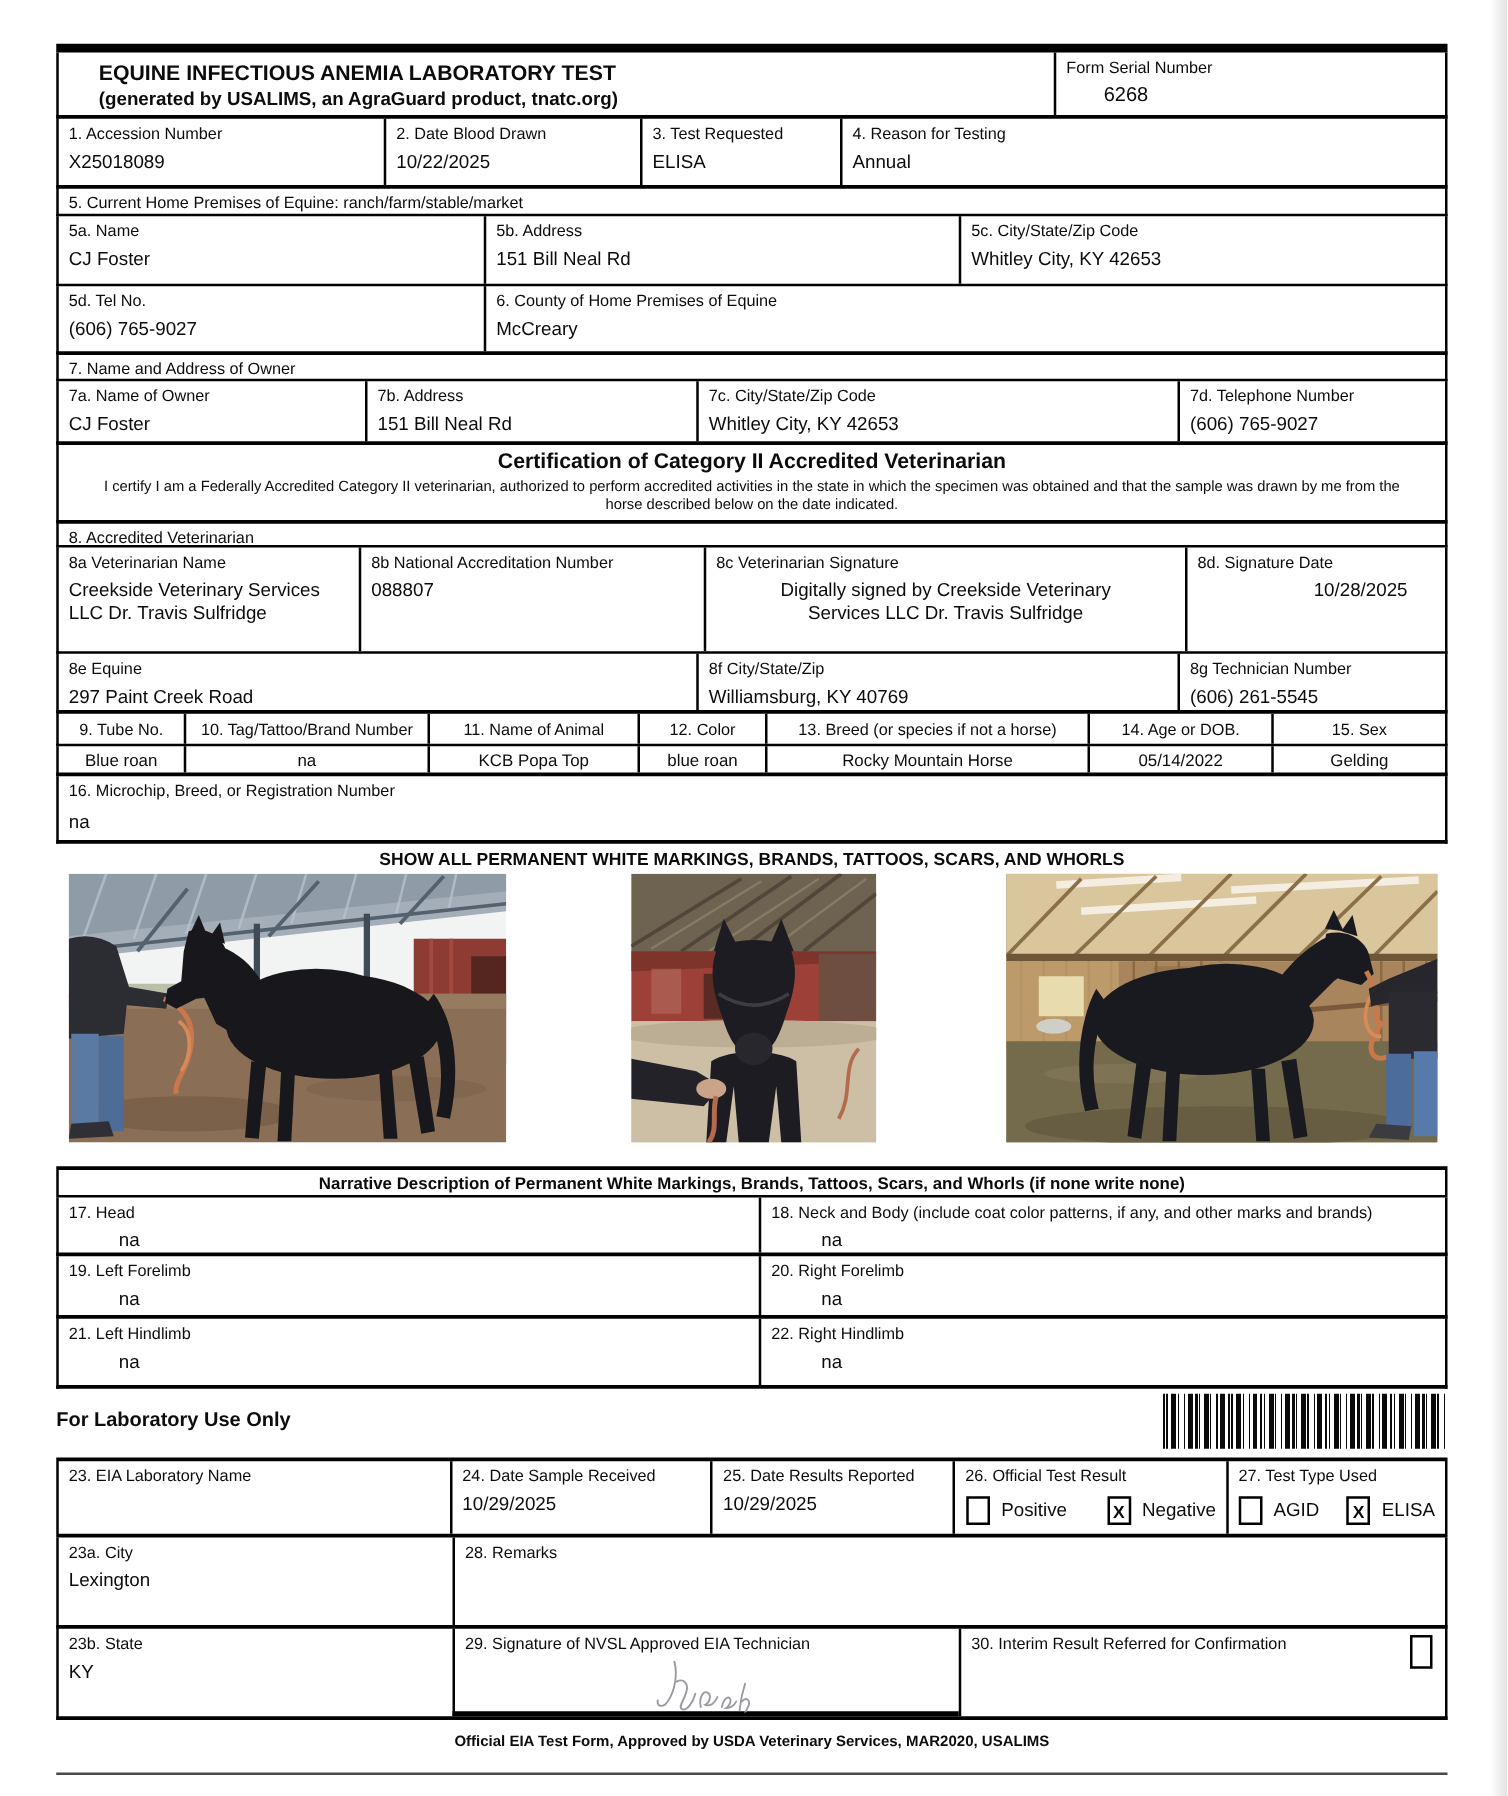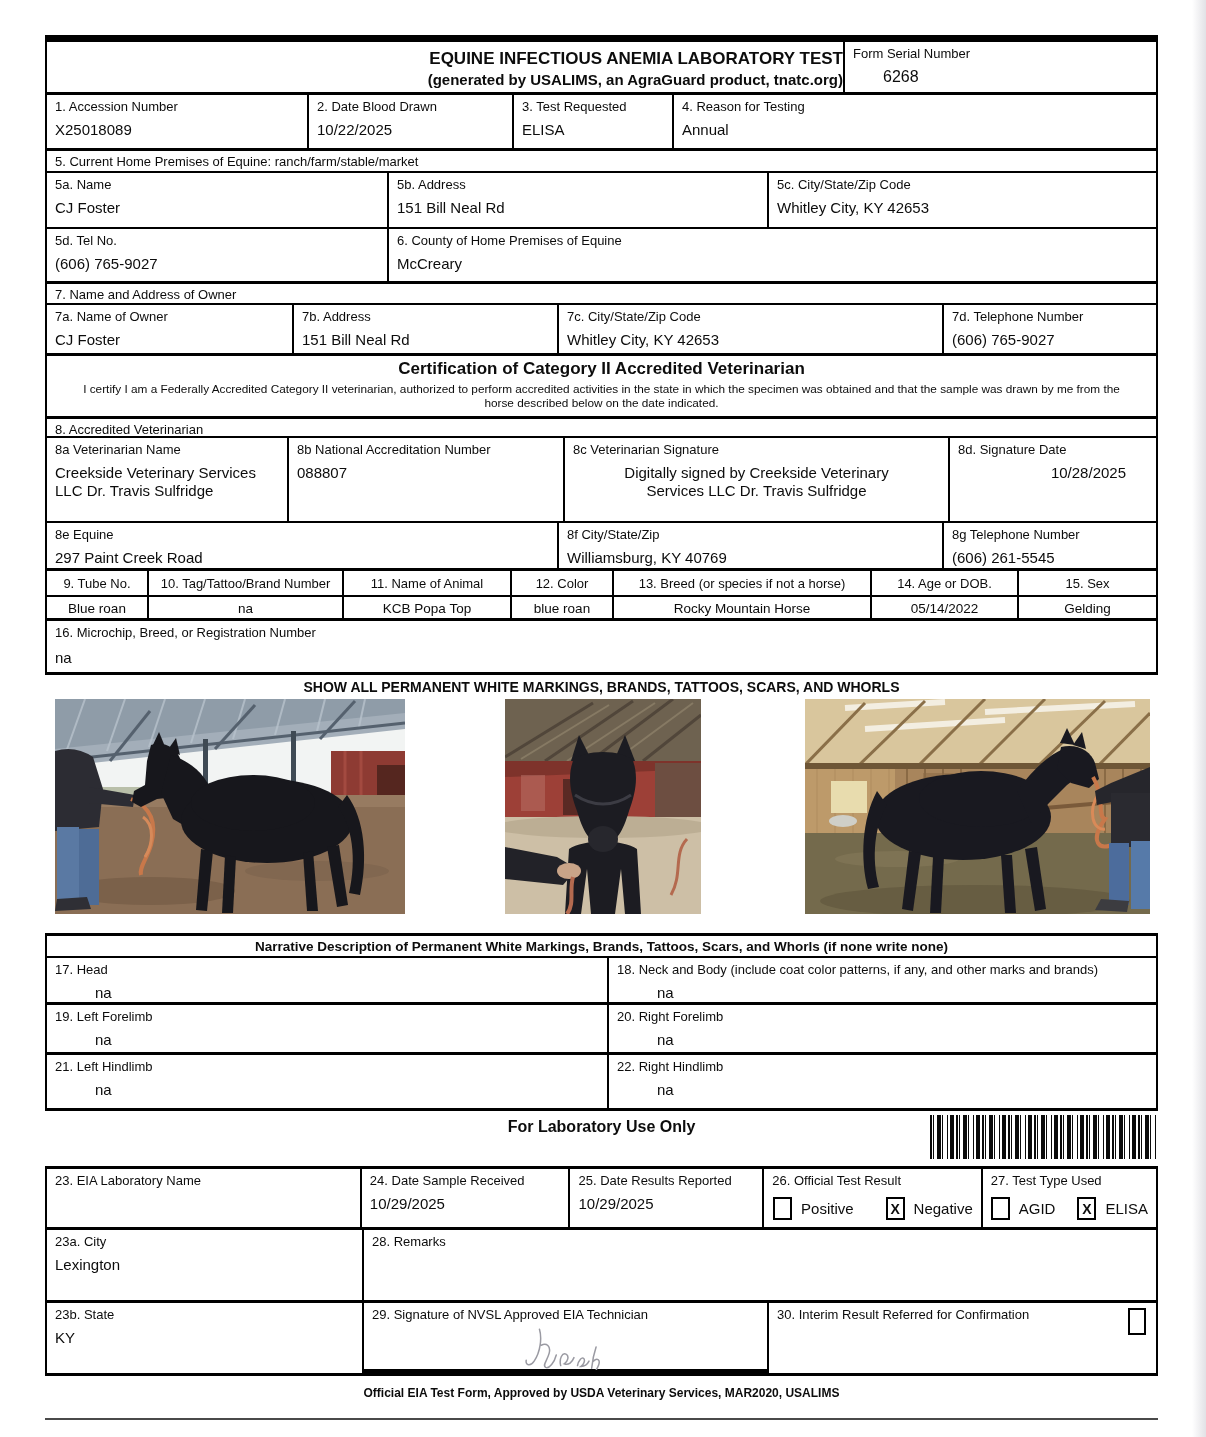--- a/index.html
+++ b/index.html
@@ -13,40 +13,40 @@
   .box { border-left:2px solid #000; border-right:2px solid #000; }
   .r { display:flex; }
   .bb2 { border-bottom:2px solid #000; }
   .bb3 { border-bottom:3px solid #000; }
   .c { padding:4px 8px 2px; }
   .c + .c { border-left:2px solid #000; }
   .grow { flex:1 1 auto; }
   .lbl { font-size:13px; line-height:15px; }
   .val { font-size:15px; line-height:18px; margin-top:7px; }
   .hdr { height:53px; }
-  .title-cell { flex:1; text-align:right; padding-top:7px; }
+  .title-cell { flex:1; text-align:left; padding-top:7px;margin-left:32px; }
   .title { font-weight:bold; font-size:17px; }
   .subtitle { font-weight:bold; font-size:15px; margin-top:2px; }
   .serial-cell { width:313px; border-left:2px solid #000; padding:4px 8px; }
   .serial-val { font-size:16px; margin-top:7px; padding-left:30px; }
   .seclbl { font-size:13px; padding:3px 8px; }
   .cert { text-align:center; height:63px; padding:3px 26px 0; }
   .cert-h { font-size:17px; font-weight:bold; }
   .cert-b { font-size:11.8px; line-height:14px; margin-top:3px; }
   .ac { text-align:center; padding:5px 3px 2px; font-size:13px; }
   .av { text-align:center; padding:4px 3px; font-size:13.5px; }
   .ind { padding-left:40px; }
   .right { text-align:right; padding-right:22px; }
   .center { text-align:center; }
   .photoband { position:relative; height:258px; }
   .pb-head { text-align:center; font-weight:bold; font-size:14px; padding-top:4px; }
   .photo { position:absolute; top:24px; }
   .nar-head { text-align:center; font-weight:bold; font-size:13.5px; padding:3px 6px; }
   .labuse { position:relative; height:55px; }
-  .labuse-title { text-align:center; font-weight:bold; font-size:16px; padding-top:7px; }
+  .labuse-title { font-weight:bold; font-size:16px; padding-top:17px; }
   .barcode { position:absolute; right:2px; top:4px; width:226px; height:44px;
      background:repeating-linear-gradient(90deg,
        #0a0a0a 0 2px,#fff 2px 3px,#0a0a0a 3px 4px,#fff 4px 7px,
        #0a0a0a 7px 11px,#fff 11px 12px,#0a0a0a 12px 13px,#fff 13px 17px,
        #0a0a0a 17px 18px,#fff 18px 20px,#0a0a0a 20px 24px,#fff 24px 26px); }
   .cbrow { display:flex; align-items:center; gap:9px; margin-top:9px; font-size:15px;justify-content:flex-end; }
   .cb { width:19px; height:23px; border:2.5px solid #000; display:inline-flex;
         align-items:center; justify-content:center; font-size:14px; font-weight:bold;
         flex:0 0 auto; background:#fff; }
   .cb-gap { width:14px; }
@@ -170,21 +170,21 @@
     <div class="box r h48 bb3">
       <div class="c" style="width:510px">
         <div class="lbl">8e Equine</div>
         <div class="val">297 Paint Creek Road</div>
       </div>
       <div class="c" style="width:385px">
         <div class="lbl">8f City/State/Zip</div>
         <div class="val">Williamsburg, KY 40769</div>
       </div>
       <div class="c grow">
-        <div class="lbl">8g Telephone Number</div>
+        <div class="lbl">8g Technician Number</div>
         <div class="val">(606) 261-5545</div>
       </div>
     </div>
 
     <div class="box r bb2" style="height:26px">
       <div class="ac" style="width:100px">9. Tube No.</div>
       <div class="ac" style="width:195px;border-left:2px solid #000">10. Tag/Tattoo/Brand Number</div>
       <div class="ac" style="width:168px;border-left:2px solid #000">11. Name of Animal</div>
       <div class="ac" style="width:102px;border-left:2px solid #000">12. Color</div>
       <div class="ac" style="width:258px;border-left:2px solid #000">13. Breed (or species if not a horse)</div>

